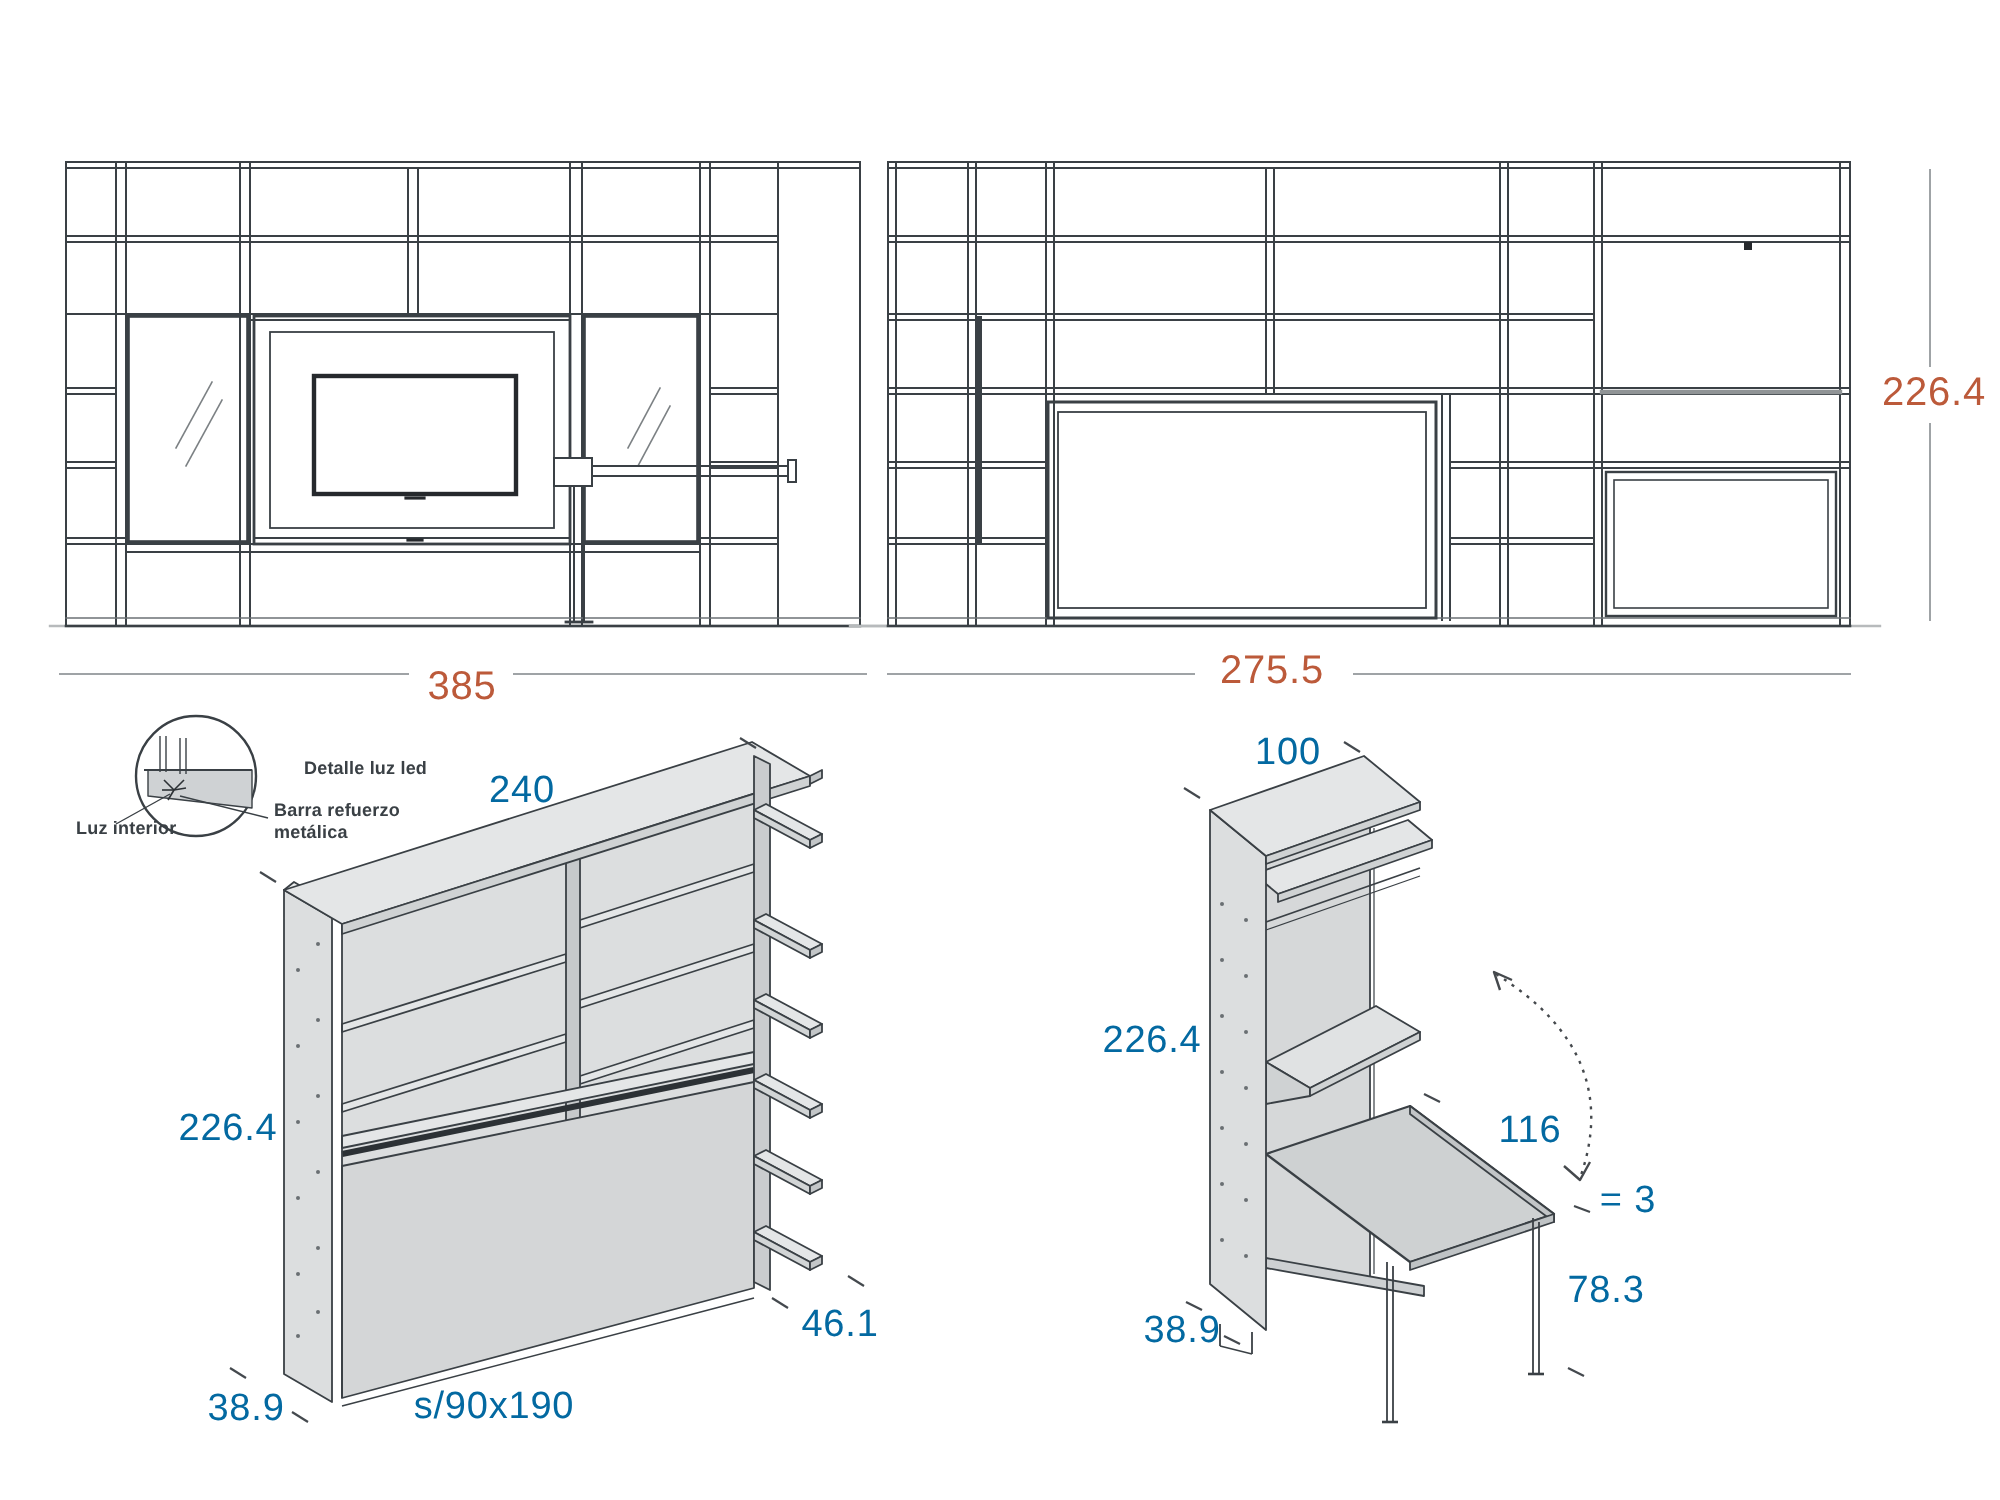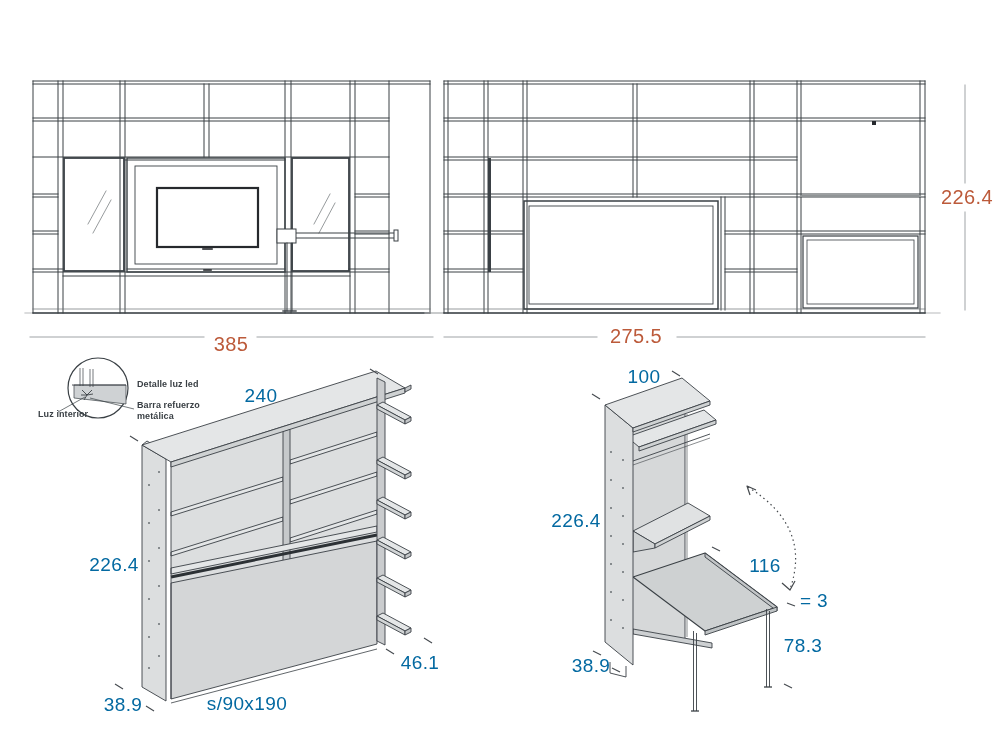--- a/index.html
+++ b/index.html
@@ -341,21 +341,21 @@
   <div class="label" style="left:261px; top:396px;">240</div>
 
   <div class="label" style="left:114px; top:565px;">226.4</div>
 
   <div class="label" style="left:123px; top:705px;">38.9</div>
 
   <div class="label" style="left:247px; top:704px;text-align:center;">s/90x190</div>
 
   <div class="label" style="left:420px; top:663px;">46.1</div>
 
-  <div class="label small-label" style="left:137px; top:379px;">Detalle luz led</div>
+  <div class="label small-label" style="left:152px; top:379px;">Detalle luz led</div>
 
   <div class="label small-label" style="left:137px; top:400px;">Barra refuerzo
 metálica</div>
 
   <div class="label small-label" style="left:38px; top:409px;">Luz interior</div>
 
   <div class="label" style="left:644px; top:377px;">100</div>
 
   <div class="label" style="left:576px; top:521px;">226.4</div>
 

